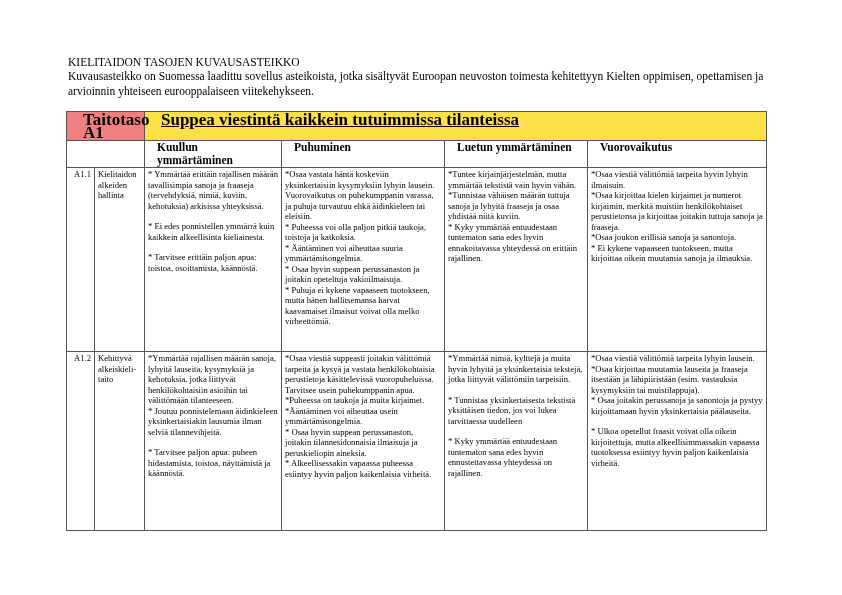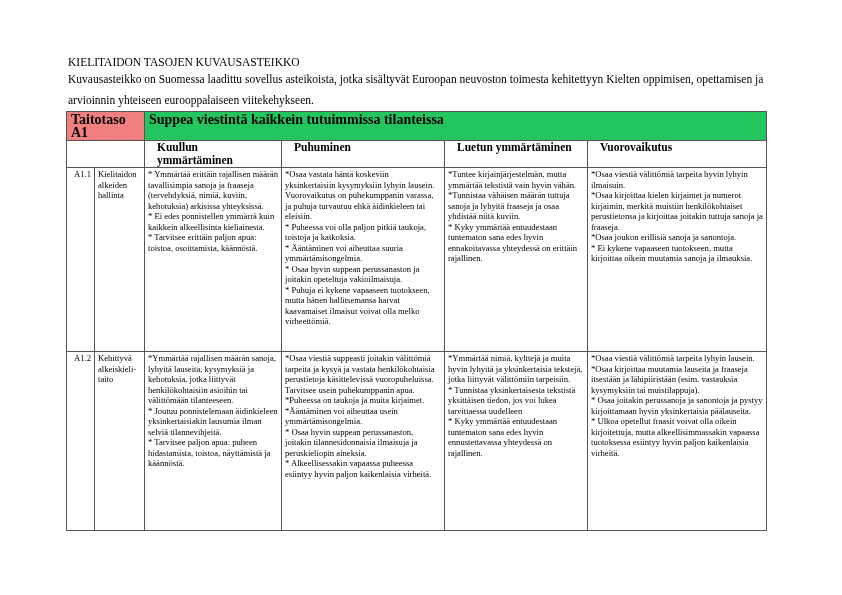--- a/index.html
+++ b/index.html
@@ -1,29 +1,29 @@
 <!DOCTYPE html>
 <html><head>
 <meta charset="utf-8">
 <style>
   html, body { margin: 0; padding: 0; background: #ffffff; }
   body { width: 842px; height: 595px; position: relative; overflow: hidden;
          font-family: "Liberation Serif", "DejaVu Serif", serif; color: #000; }
   .page { position: absolute; left: 68px; top: 56px; width: 700px; }
   .doc-title { font-weight: normal; font-size: 11.5px; line-height: 13px; margin: 0; }
-  .doc-intro { font-size: 11.5px; line-height: 21px; margin: 0 0 12px 0; }
+  .doc-intro { font-size: 11.5px; line-height: 15px; margin: 0 0 12px 0; }
   table.scale { position: absolute; left: 66px; top: 111px; width: 700px;
                 border-collapse: collapse; table-layout: fixed; }
   table.scale td { border: 1px solid #555; vertical-align: top; padding: 1px 3px;
                    font-size: 8.6px; line-height: 10.5px; }
-  tr.level-row td { background: #f08080; font-weight: bold; font-size: 14px;
-                    line-height: 13px; padding: 1px 4px; }
+  tr.level-row td { background: #f08080; font-weight: bold; font-size: 17px;
+                    line-height: 13px; padding: 1px 16px; }
   tr.skill-head td { font-weight: bold; font-size: 11.5px; line-height: 13px; padding: 0 12px; }
   .cell-text p { margin: 0; }
-  .cell-text p.gap { }
+  .cell-text p.gap { margin-top: 10px; }
   .code { font-size: 9px; text-align: right; }
   td.row-h1 { height: 181px; }
   td.row-h2 { height: 176px; }
 </style>
 </head>
 <body>
 
 <div class="page">
   <p class="doc-title">KIELITAIDON TASOJEN KUVAUSASTEIKKO</p>
   <p class="doc-intro">Kuvausasteikko on Suomessa laadittu sovellus asteikoista, jotka sisältyvät Euroopan neuvoston toimesta kehitettyyn Kielten oppimisen, opettamisen ja arvioinnin yhteiseen eurooppalaiseen viitekehykseen.</p>
@@ -34,21 +34,21 @@
     <col style="width:28px">
       <col style="width:50px">
       <col style="width:137px">
     <col style="width:163px">
       <col style="width:143px">
       <col style="width:179px">
   </colgroup>
   <tbody>
       <tr class="level-row">
     <td colspan="2" style="background: rgb(240, 128, 128);">Taitotaso A1</td>
-    <td colspan="4" style="background: #22c55e;">Suppea viestintä kaikkein tutuimmissa tilanteissa</td>
+    <td colspan="4" style="background: #fde047; text-decoration: underline;">Suppea viestintä kaikkein tutuimmissa tilanteissa</td>
   </tr>
   <tr class="skill-head">
     <td colspan="2"></td>
     <td>Kuullun ymmärtäminen</td>
     <td>Puhuminen</td>
     <td>Luetun ymmärtäminen</td>
     <td>Vuorovaikutus</td>
   </tr>
 
   <tr>

